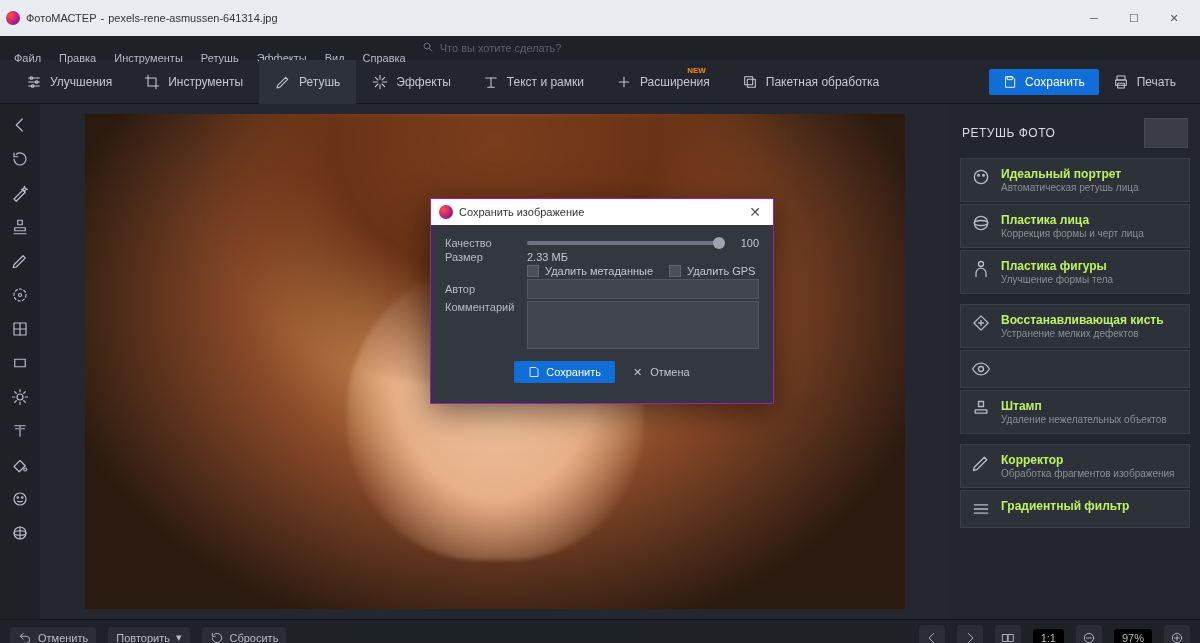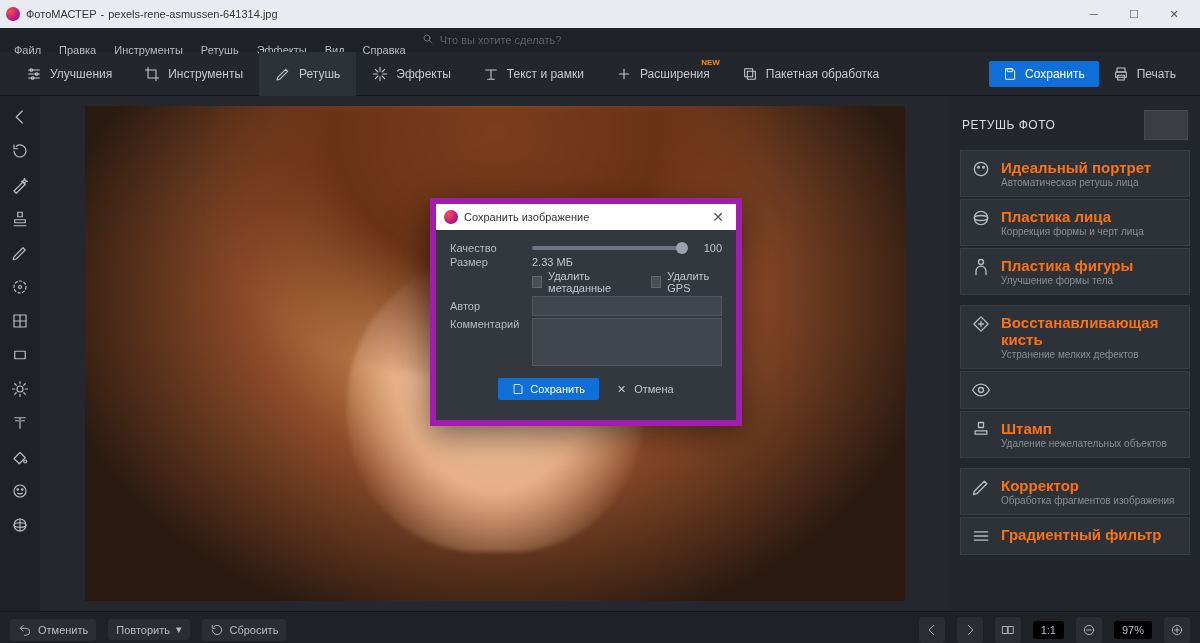--- a/index.html
+++ b/index.html
@@ -1,34 +1,34 @@
 <!DOCTYPE html>
 <html><head>
 <meta charset="utf-8">
 <style>
   * { margin: 0; padding: 0; box-sizing: border-box; font-family: "Segoe UI", Tahoma, sans-serif; user-select: none; }
   body { width: 1200px; height: 643px; background: #2a2d33; color: #c5c8ce; font-size: 12px; overflow: hidden; position: relative; }
 
   
-  .titlebar { height: 28px; background: #e8ebef; display: flex; align-items: center; padding: 0 6px; color: #333; font-size: 11px; }
+  .titlebar { height: 36px; background: #e8ebef; display: flex; align-items: center; padding: 0 6px; color: #333; font-size: 11px; }
   .titlebar-icon { width: 14px; height: 14px; border-radius: 50%; background: radial-gradient(circle at 30% 30%, #ff4d4d, #7a00a8); margin-right: 6px; }
   .titlebar-spacer { flex: 1; }
   .win-btn { width: 40px; height: 24px; display: flex; align-items: center; justify-content: center; color: #555; }
 
   
   .menubar { height: 24px; background: #1e2126; display: flex; align-items: center; padding: 0 6px; gap: 2px; font-size: 11px; color: #b8bcc2; }
   .menubar .menu-item { padding: 3px 8px; border-radius: 2px; margin-top: 20px; }
   .menu-search-ic { margin-left: 6px; color: #7a7f88; }
   .menu-search-ph { color: #5d6169; margin-left: 4px; }
 
   
   .toolbar { height: 44px; background: #23262c; display: flex; align-items: center; padding: 0 10px; border-bottom: 1px solid #14161a; }
   .tool-tab { display: flex; align-items: center; gap: 8px; padding: 0 16px; height: 44px; font-size: 12px; color: #c5c8ce; position: relative; }
   .tool-tab.active { background: #2d3138; }
-  .tool-tab .badge-new { position: absolute; top: 6px; right: 6px; font-size: 8px; color: #ff8a00; font-weight: bold; }
+  .tool-tab .badge-new { position: absolute; top: 6px; right: 20px; font-size: 8px; color: #ff8a00; font-weight: bold; }
   .tool-tab .ic { width: 16px; height: 16px; display: inline-flex; align-items: center; justify-content: center; }
   .toolbar-spacer { flex: 1; }
   .btn-save { background: #0f6fd6; color: #fff; display: flex; align-items: center; gap: 8px; padding: 6px 14px; border-radius: 2px; font-size: 12px; }
   .btn-print { display: flex; align-items: center; gap: 8px; padding: 6px 14px; }
 
   
   .main { display: flex; height: calc(100% - 24px - 24px - 44px - 36px); }
   .side-tools { width: 40px; background: #1e2126; display: flex; flex-direction: column; align-items: center; padding-top: 6px; gap: 4px; }
   .side-tools .st { width: 30px; height: 30px; display: flex; align-items: center; justify-content: center; color: #b8bcc2; border-radius: 3px; }
   .side-tools .st svg { width: 18px; height: 18px; }
@@ -39,32 +39,32 @@
   .canvas-img::before { content:""; position:absolute; left:32%; top:30%; width:36%; height:60%; background: radial-gradient(ellipse at 50% 30%, #f2c7a3 0%, #e6b088 50%, transparent 80%); border-radius: 50% 50% 45% 45%; filter: blur(2px);}
   .canvas-img::after { content:""; position:absolute; left:15%; top:0; width:70%; height:55%; background: radial-gradient(ellipse at 50% 10%, #7a3d1c 0%, #6a3316 40%, transparent 75%); border-radius: 0 0 60% 60%; filter: blur(3px);}
 
   .right-panel { width: 250px; background: #23262c; padding: 10px; overflow-y: auto; }
   .panel-header { font-size: 12px; color: #d9dce1; letter-spacing: 0.5px; padding: 4px 2px 10px; display:flex; align-items:center; gap:8px;}
   .panel-thumb { width:44px; height:30px; background:#3a3d44; margin-left:auto; border:1px solid #45494f;}
   .card-group { display: flex; flex-direction: column; gap: 2px; margin-bottom: 10px; }
   .card { background: #2d3138; border: 1px solid #3a3e46; padding: 8px 10px; display: flex; gap: 10px; align-items: flex-start; }
   .card .cic { width: 20px; height: 20px; flex-shrink: 0; display:flex; align-items:center; justify-content:center; color:#b8bcc2;}
   .card .ctxt { display: flex; flex-direction: column; gap: 1px; }
-  .card .ct-title { font-size: 15px; color: #f97316; font-weight: 600; }
+  .card .ct-title { font-size: 12px; color: #bef264; font-weight: 600; }
   .card .ct-sub { font-size: 10px; color: #8a8f98; }
 
   
   .bottombar { height: 36px; background: #1e2126; display: flex; align-items: center; padding: 0 10px; gap: 12px; font-size: 11px; color: #b8bcc2; border-top:1px solid #14161a;}
   .bb-btn { display: flex; align-items: center; gap: 6px; padding: 4px 8px; border-radius: 3px; background:#2a2d33;}
   .bb-spacer { flex: 1; }
   .bb-chip { padding: 3px 8px; background:#000000; border-radius:3px; }
   .bb-ic { width:26px; height:26px; background:#2a2d33; border-radius:3px; display:flex; align-items:center; justify-content:center;}
 
   
-  .modal { position: absolute; left: 430px; top: 198px; width: 312px; background: #33373e; border: 6px solid #a21caf; box-shadow: 0 8px 30px rgba(0,0,0,.5); font-size: 11px; color:#c5c8ce;}
+  .modal { position: absolute; left: 430px; top: 198px; width: 344px; background: #33373e; border: 1px solid #a21caf; box-shadow: 0 8px 30px rgba(0,0,0,.5); font-size: 11px; color:#c5c8ce;}
   .modal-title { height: 26px; background: #fff; color: #333; display: flex; align-items: center; padding: 0 8px; font-size: 11px; }
   .modal-title .mic { width:14px; height:14px; border-radius:50%; background: radial-gradient(circle at 30% 30%, #ff4d4d, #7a00a8); margin-right:6px;}
   .modal-title .mclose { margin-left:auto; font-size:14px; color:#555; padding:0 4px;}
   .modal-body { padding: 12px 14px 14px; display:flex; flex-direction:column; gap:2px;}
   .mrow { display:flex; align-items:center; gap:10px;}
   .mrow .mlabel { width:72px; color:#b8bcc2;}
   .slider { flex:1; height:4px; background:#4a4f58; border-radius:2px; position:relative; }
   .slider-fill { position:absolute; left:0; top:0; bottom:0; background:#6d7380; border-radius:2px;}
   .slider-knob { position:absolute; top:-4px; width:12px; height:12px; border-radius:50%; background:#9da3ad; transform:translateX(-50%);}
   .chk { width:12px; height:12px; background:#4a4f58; border:1px solid #60656e; display:inline-block;}

